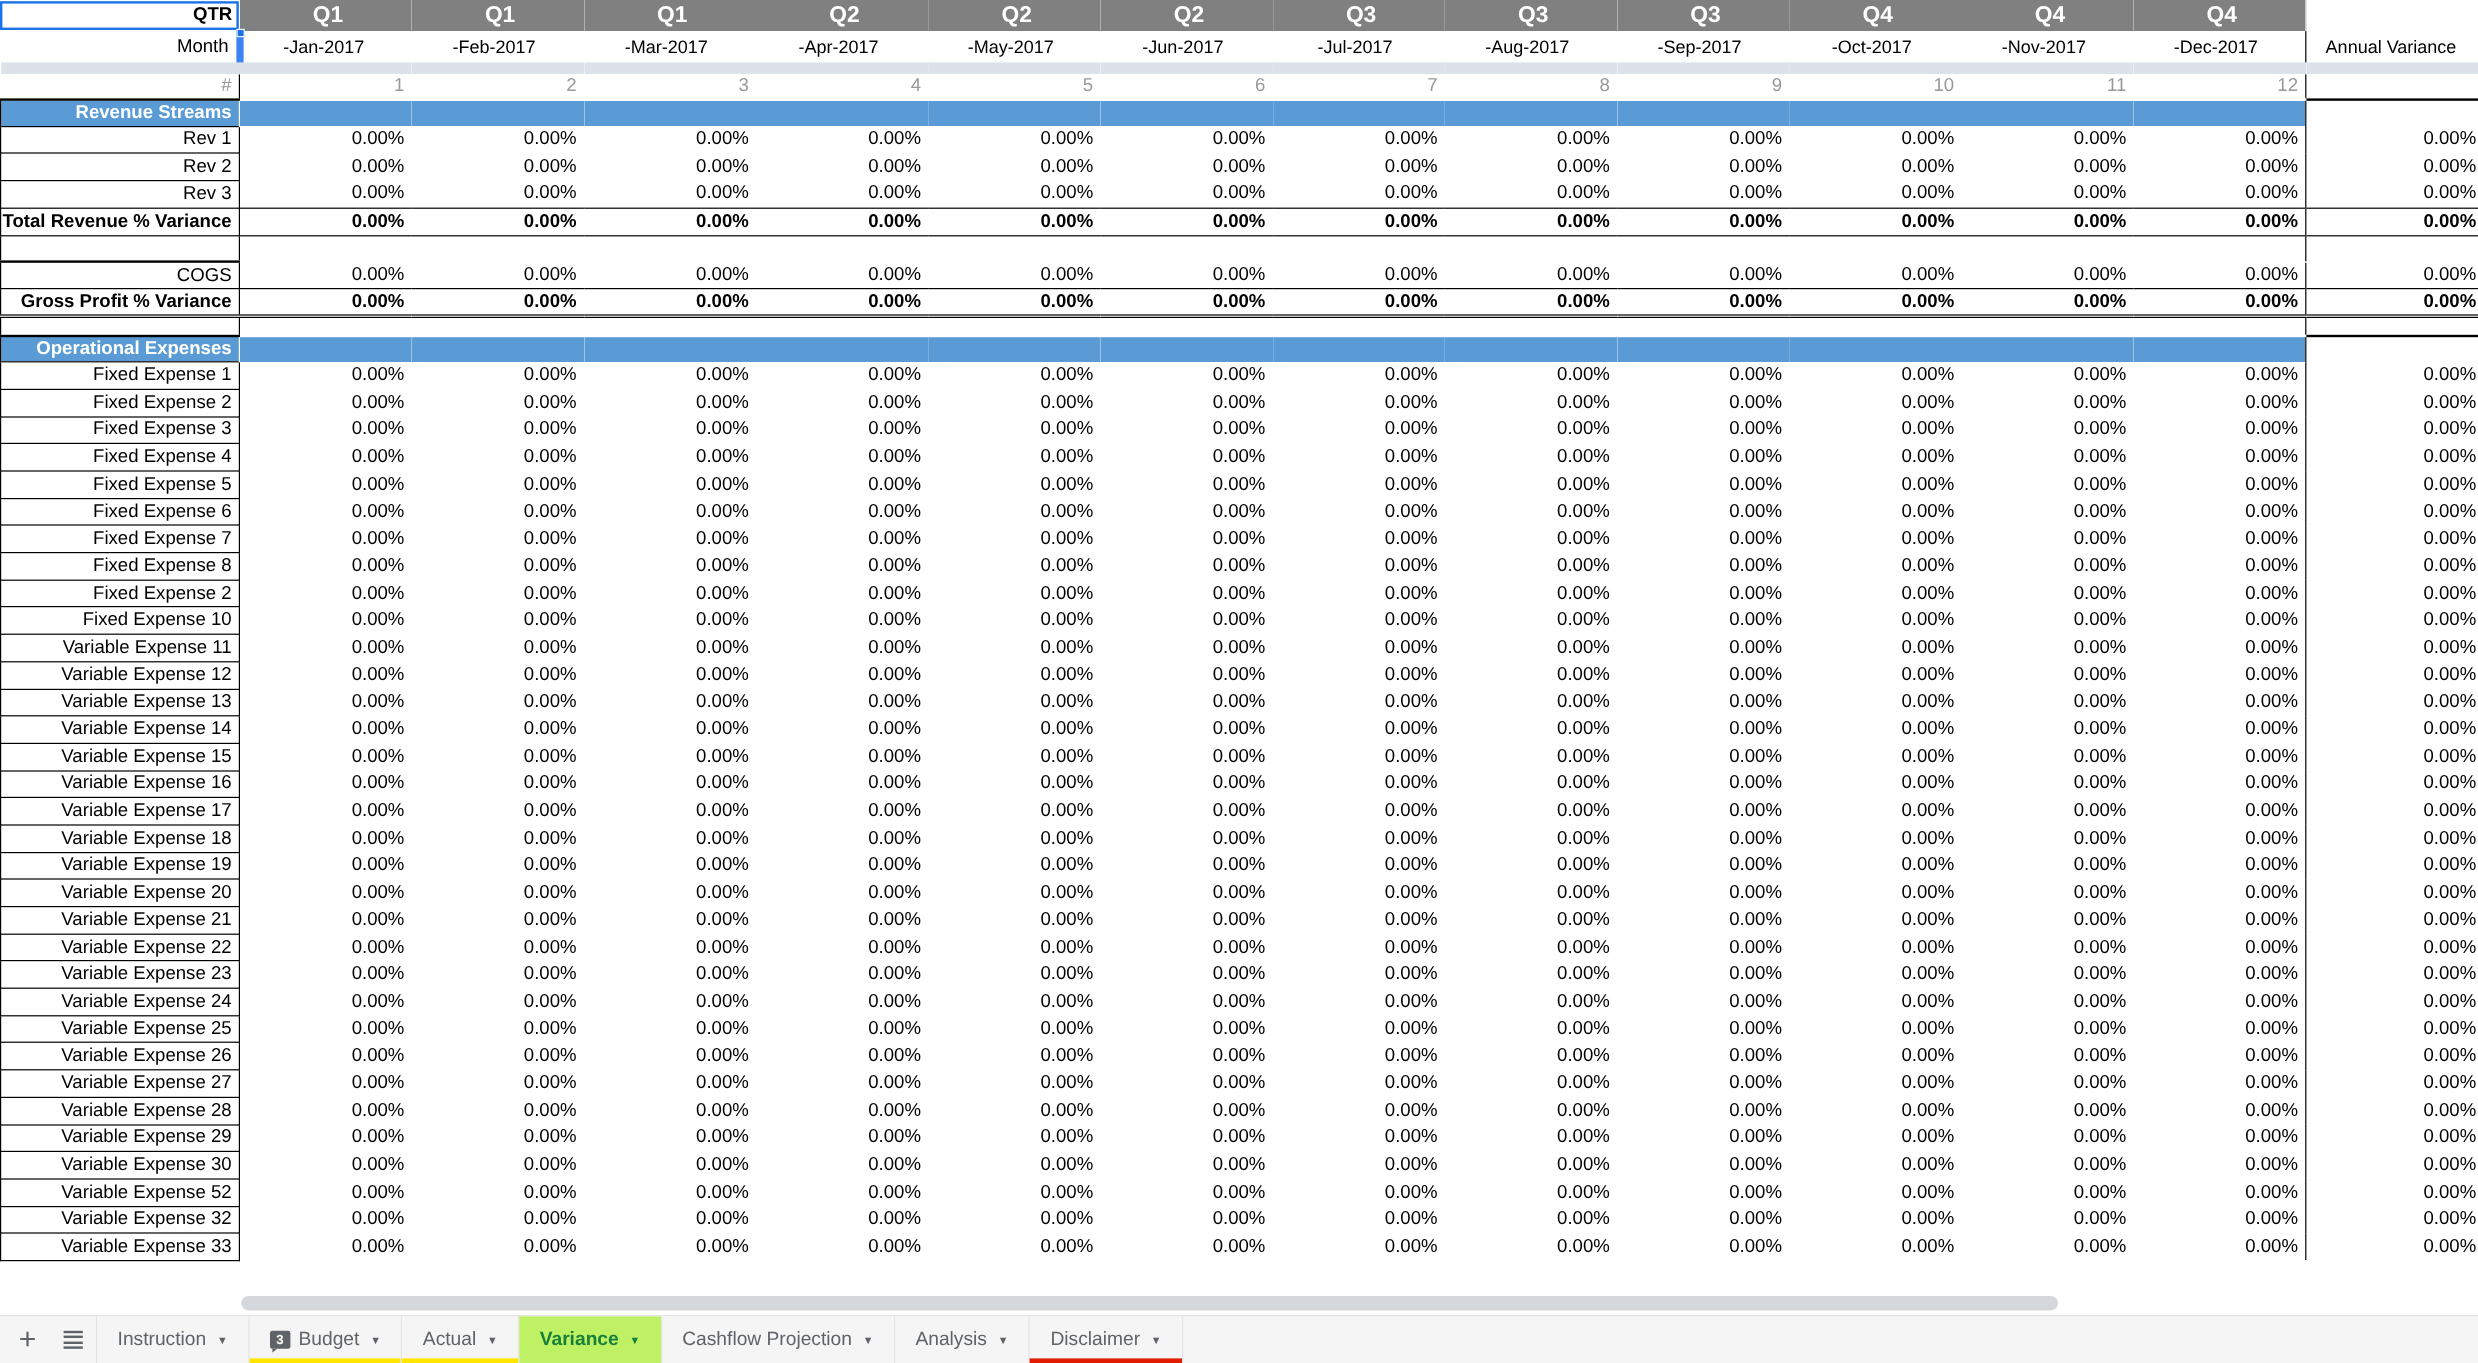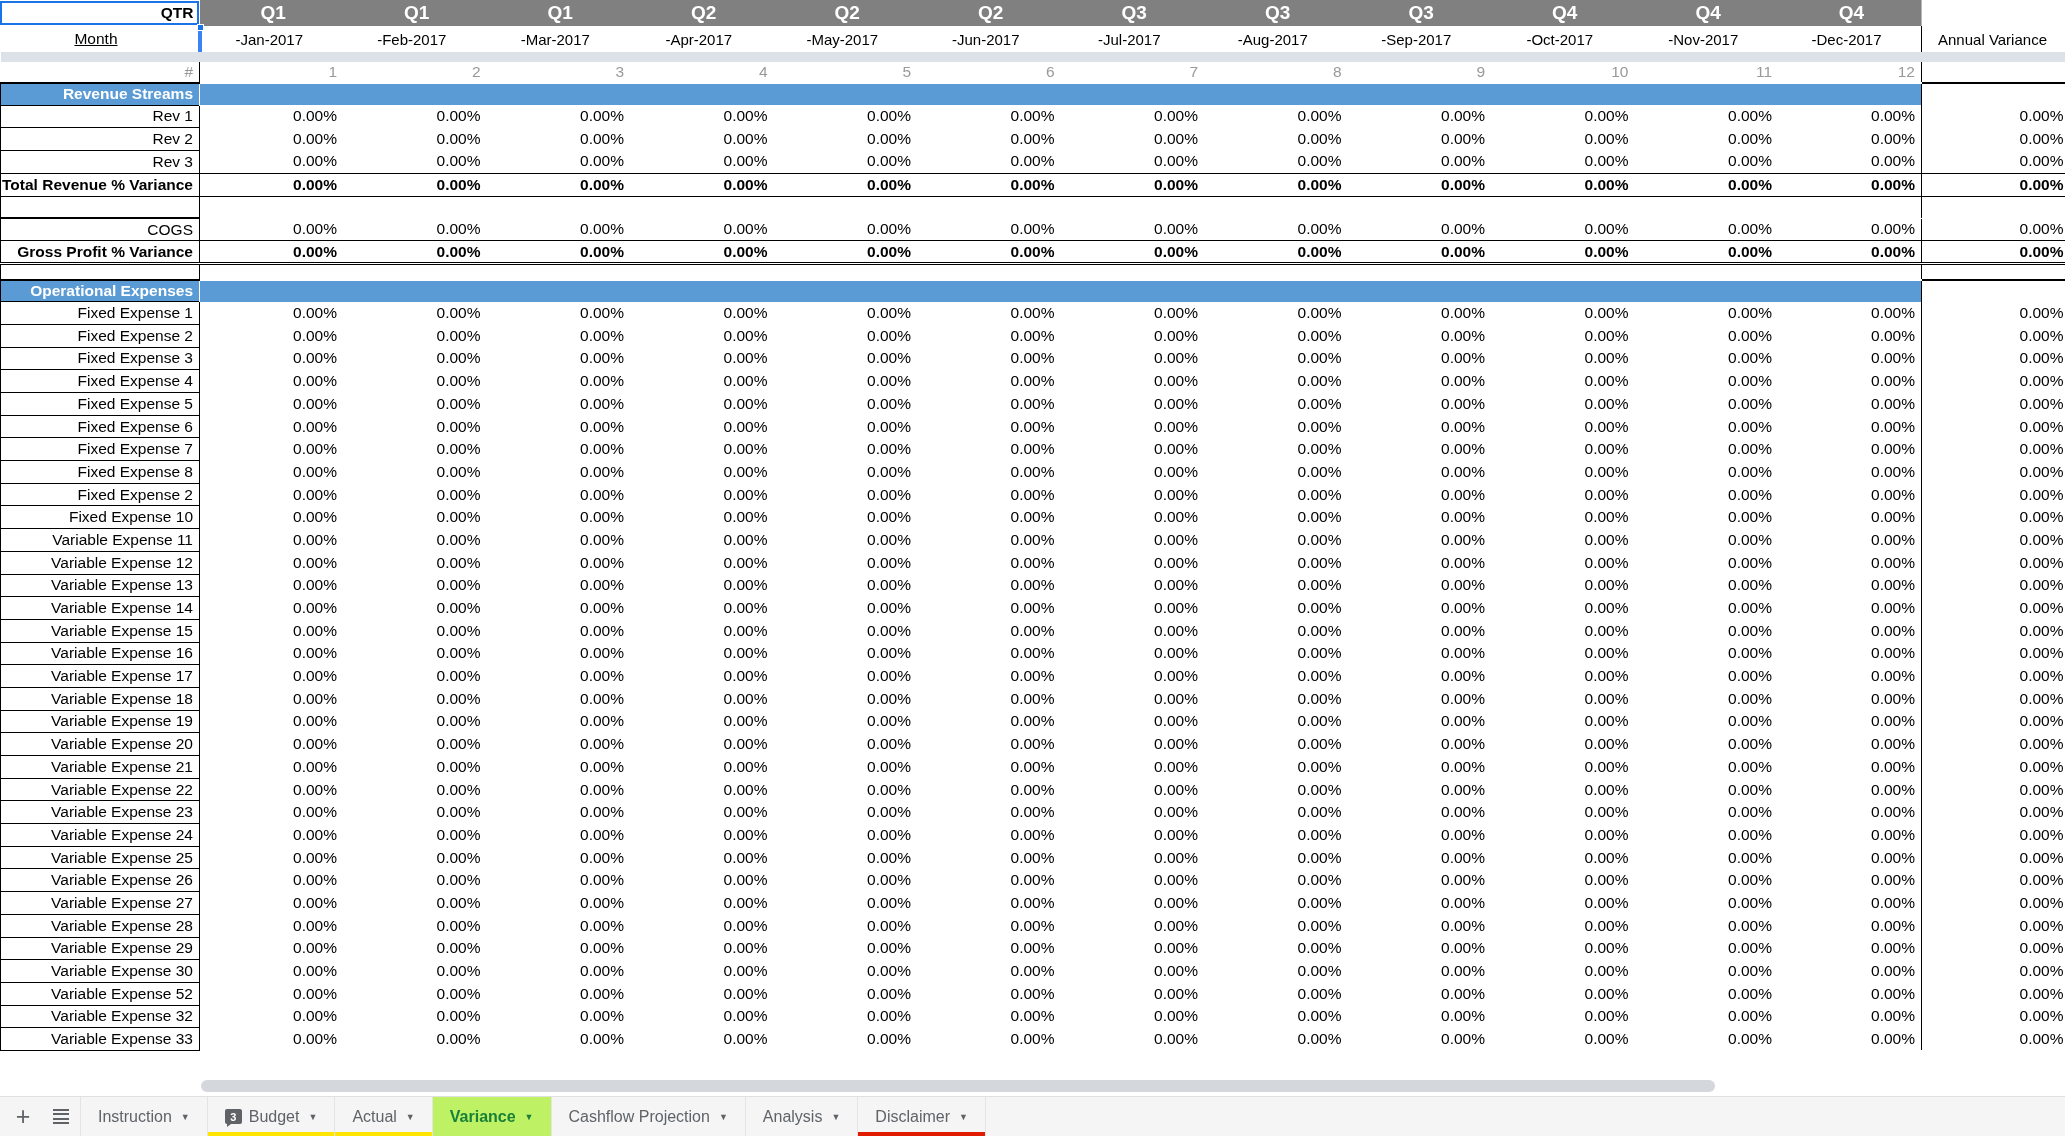--- a/index.html
+++ b/index.html
@@ -54,21 +54,21 @@
     font-weight: bold; font-size: 19px; padding: 0;
   }
   td.qtr-label {
     text-align: right; font-weight: bold; padding-right: 8px;
     background: #fff; position: relative;
   }
   td.qtr-ann { background: #fff; border-left: 1px solid #b7b7b7; }
 
   tr.r-month td { height: 26px; }
   td.month-cell { text-align: center; padding: 0; font-size: 15px; }
-  td.month-label { text-align: center; padding-right: 8px; border-right: 4px solid #3b82f6; text-decoration: underline; }
+  td.month-label { text-align: right; padding-right: 8px; border-right: 6px solid #3b82f6; }
   td.month-ann {
     text-align: center; padding: 0; font-size: 15px;
     border-left: 1px solid #000; border-right: 1px solid #b7b7b7;
   }
 
   tr.r-gap td { height: 10px; background: #dde1e8; border: none; padding: 0; }
   tr.r-gap td.gapL { background: #dde1e8; }
 
   tr.r-hash td { height: 21px; color: #999; }
   td.hash-label { text-align: right; padding-right: 8px; color: #999; border-right: 1px solid #000; }

